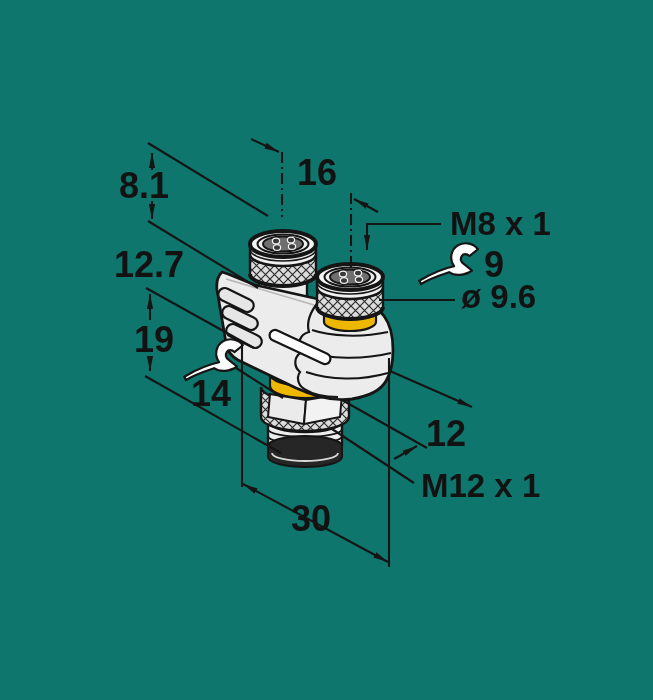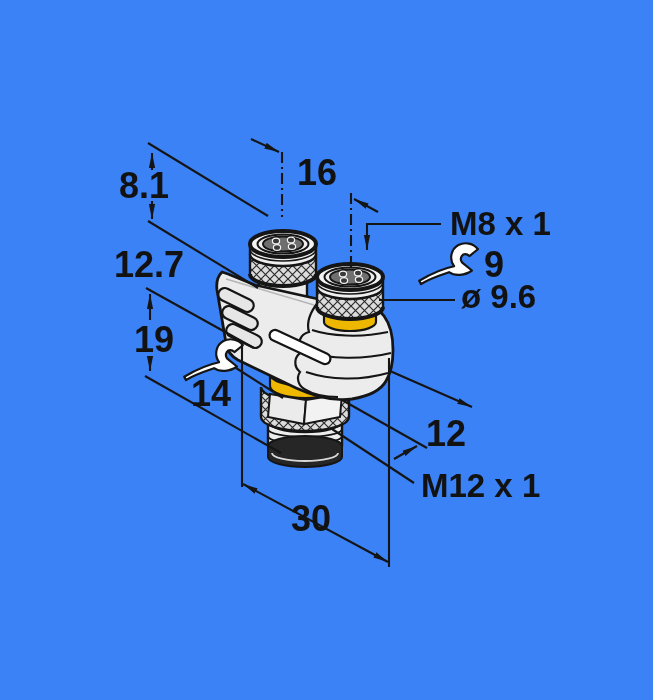--- a/index.html
+++ b/index.html
@@ -1,17 +1,17 @@
 <!DOCTYPE html>
 <html><head>
 <meta charset="utf-8">
 <style>
   html, body { margin: 0; padding: 0; background: #ffffff; }
   .page {
-    width: 653px; height: 700px; background: #3b82f6;
+    width: 653px; height: 700px; background: #0f766e;
     position: relative; overflow: hidden;
     font-family: "Liberation Sans", sans-serif;
   }
   svg { display: block; }
   .dim  { font-family: "Liberation Sans", sans-serif; font-size: 36px; font-weight: 600; fill: #121212; }
   .lbl  { font-family: "Liberation Sans", sans-serif; font-size: 33px; font-weight: 600; fill: #121212; }
   .dline { stroke: #151515; stroke-width: 2.1; fill: none; }
   .cline { stroke: #151515; stroke-width: 2.1; fill: none; stroke-dasharray: 11 4 2 4; }
   .edge  { stroke: #151515; fill: none; }
 </style>

